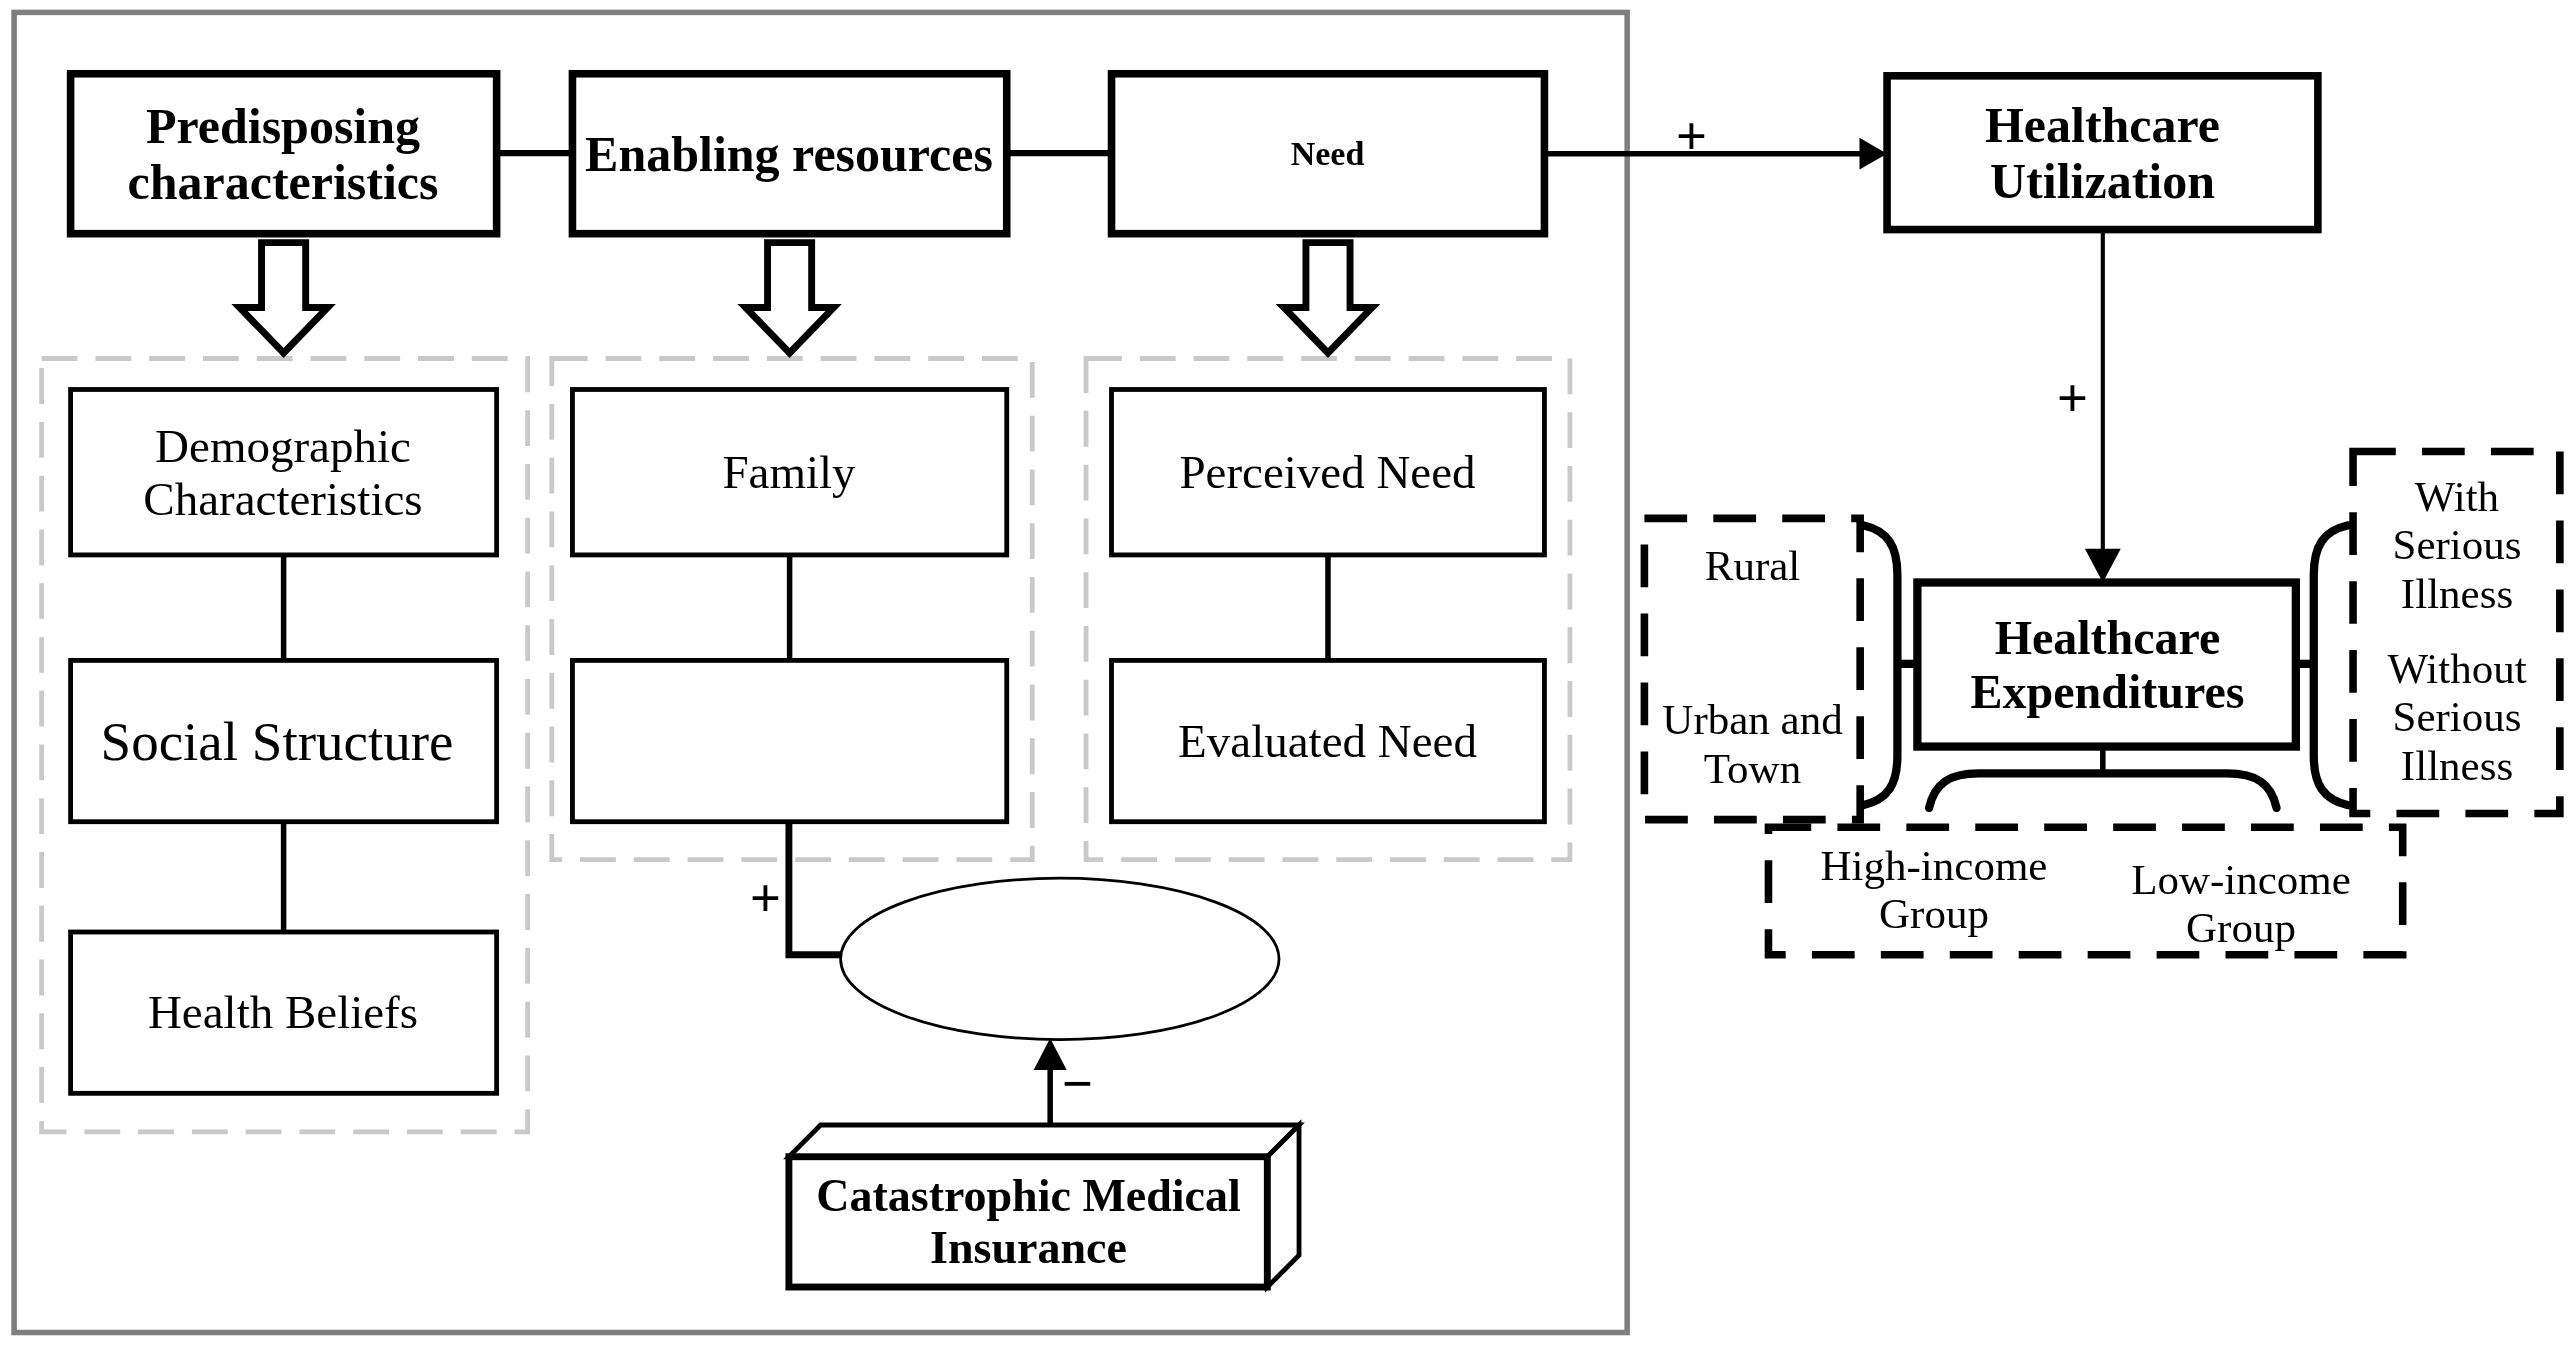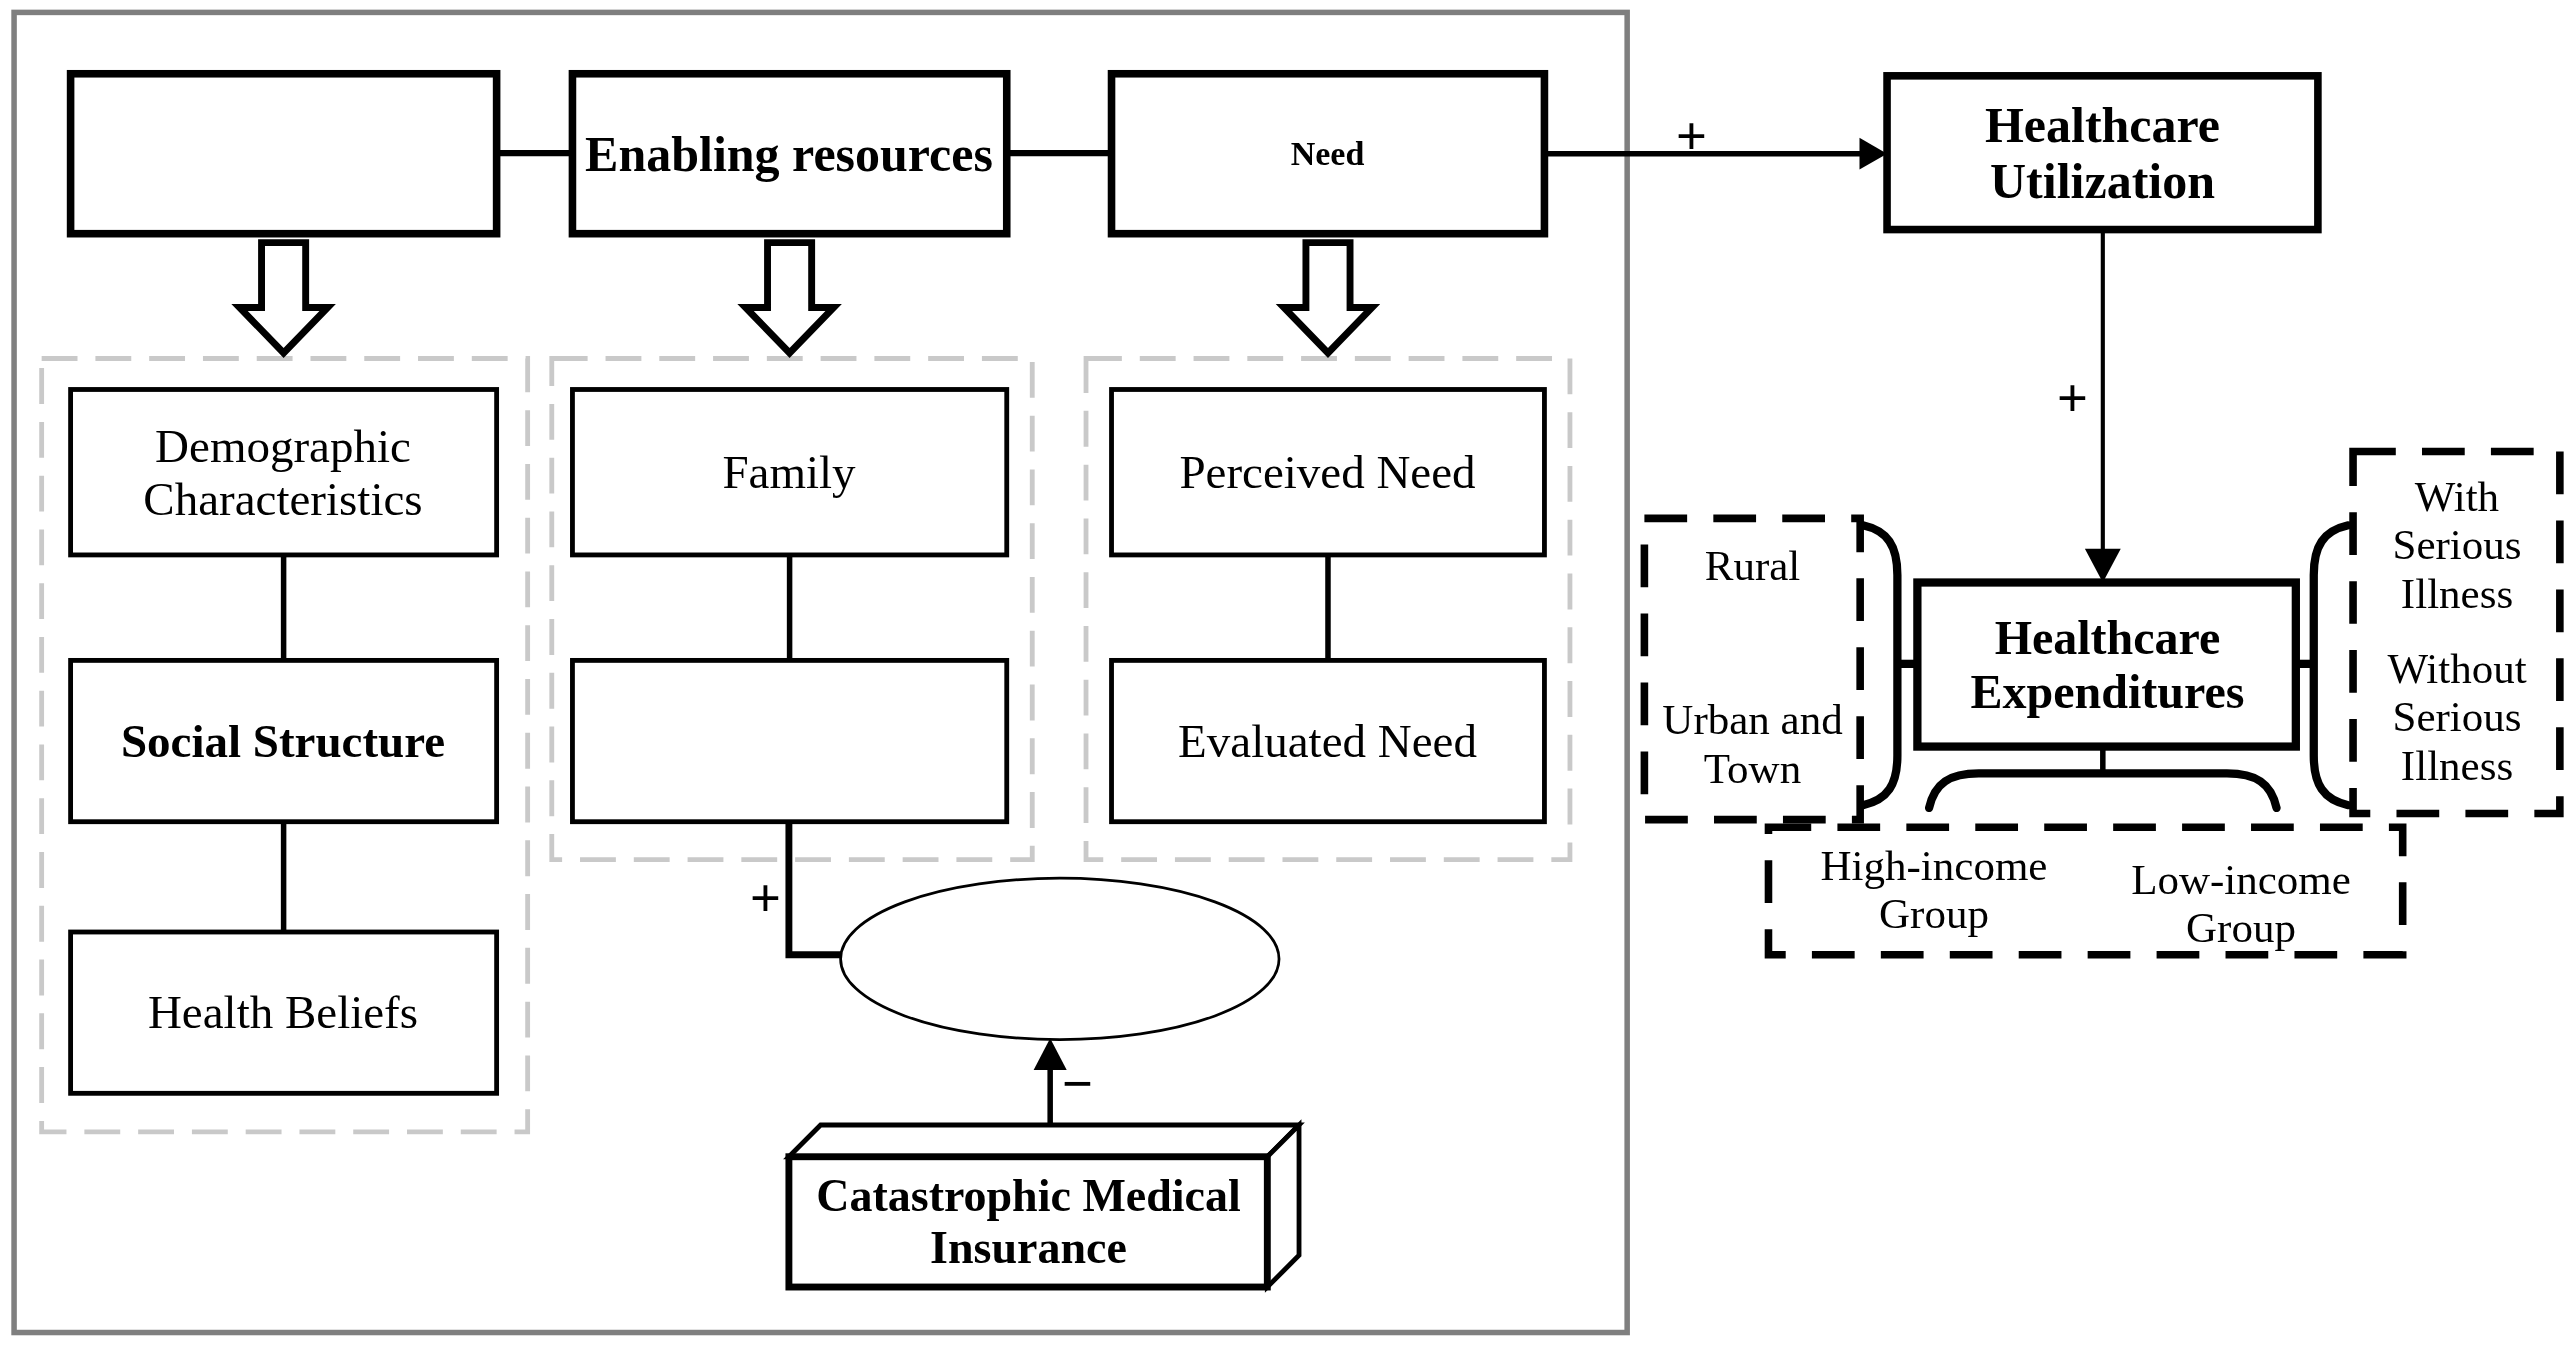--- a/index.html
+++ b/index.html
@@ -81,28 +81,30 @@
     <ellipse cx="1537" cy="1391" rx="318" ry="117" fill="#fff" stroke="#000" stroke-width="4"></ellipse>
 
     <polygon points="1144,1678 1190,1632 1884,1632 1838,1678" fill="#fff" stroke="#000" stroke-width="7"></polygon>
     <polygon points="1838,1678 1884,1632 1884,1821 1838,1867" fill="#fff" stroke="#000" stroke-width="7"></polygon>
     <rect x="1144" y="1678" width="694" height="189" fill="#fff" stroke="#000" stroke-width="10"></rect>
 
     <line x1="1523" y1="1630" x2="1523" y2="1550" stroke="#000" stroke-width="8"></line>
     <polygon points="1523,1506 1499,1552 1547,1552" fill="#000"></polygon>
   </svg>
 
+  <div class="label b" style="left:70px;top:74px;width:426px;height:160px;font-size:50px;">Predisposing
+characteristics</div>
   <div class="label b" style="left:572px;top:74px;width:434px;height:160px;font-size:50px;">Enabling resources</div>
   <div class="label b" style="left:1111px;top:74px;width:433px;height:160px;font-size:34px;">Need</div>
   <div class="label b" style="left:1887px;top:76px;width:431px;height:154px;font-size:50px;">Healthcare
 Utilization</div>
 
   <div class="label" style="left:70px;top:390px;width:426px;height:165px;font-size:47px;">Demographic
 Characteristics</div>
-  <div class="label" style="left:70px;top:661px;width:426px;height:161px;font-size:47px;font-weight:bold;">Social Structure</div>
+  <div class="label" style="left:64px;top:661px;width:426px;height:161px;font-size:55px;">Social Structure</div>
   <div class="label" style="left:70px;top:932px;width:426px;height:161px;font-size:47px;">Health Beliefs</div>
 
   <div class="label" style="left:572px;top:390px;width:434px;height:165px;font-size:47px;">Family</div>
 
   <div class="label" style="left:1111px;top:390px;width:433px;height:165px;font-size:47px;">Perceived Need</div>
   <div class="label" style="left:1111px;top:661px;width:433px;height:161px;font-size:47px;">Evaluated Need</div>
 
   <div class="label b" style="left:789px;top:1157px;width:479px;height:130px;font-size:46px;">Catastrophic Medical
 Insurance</div>
 

